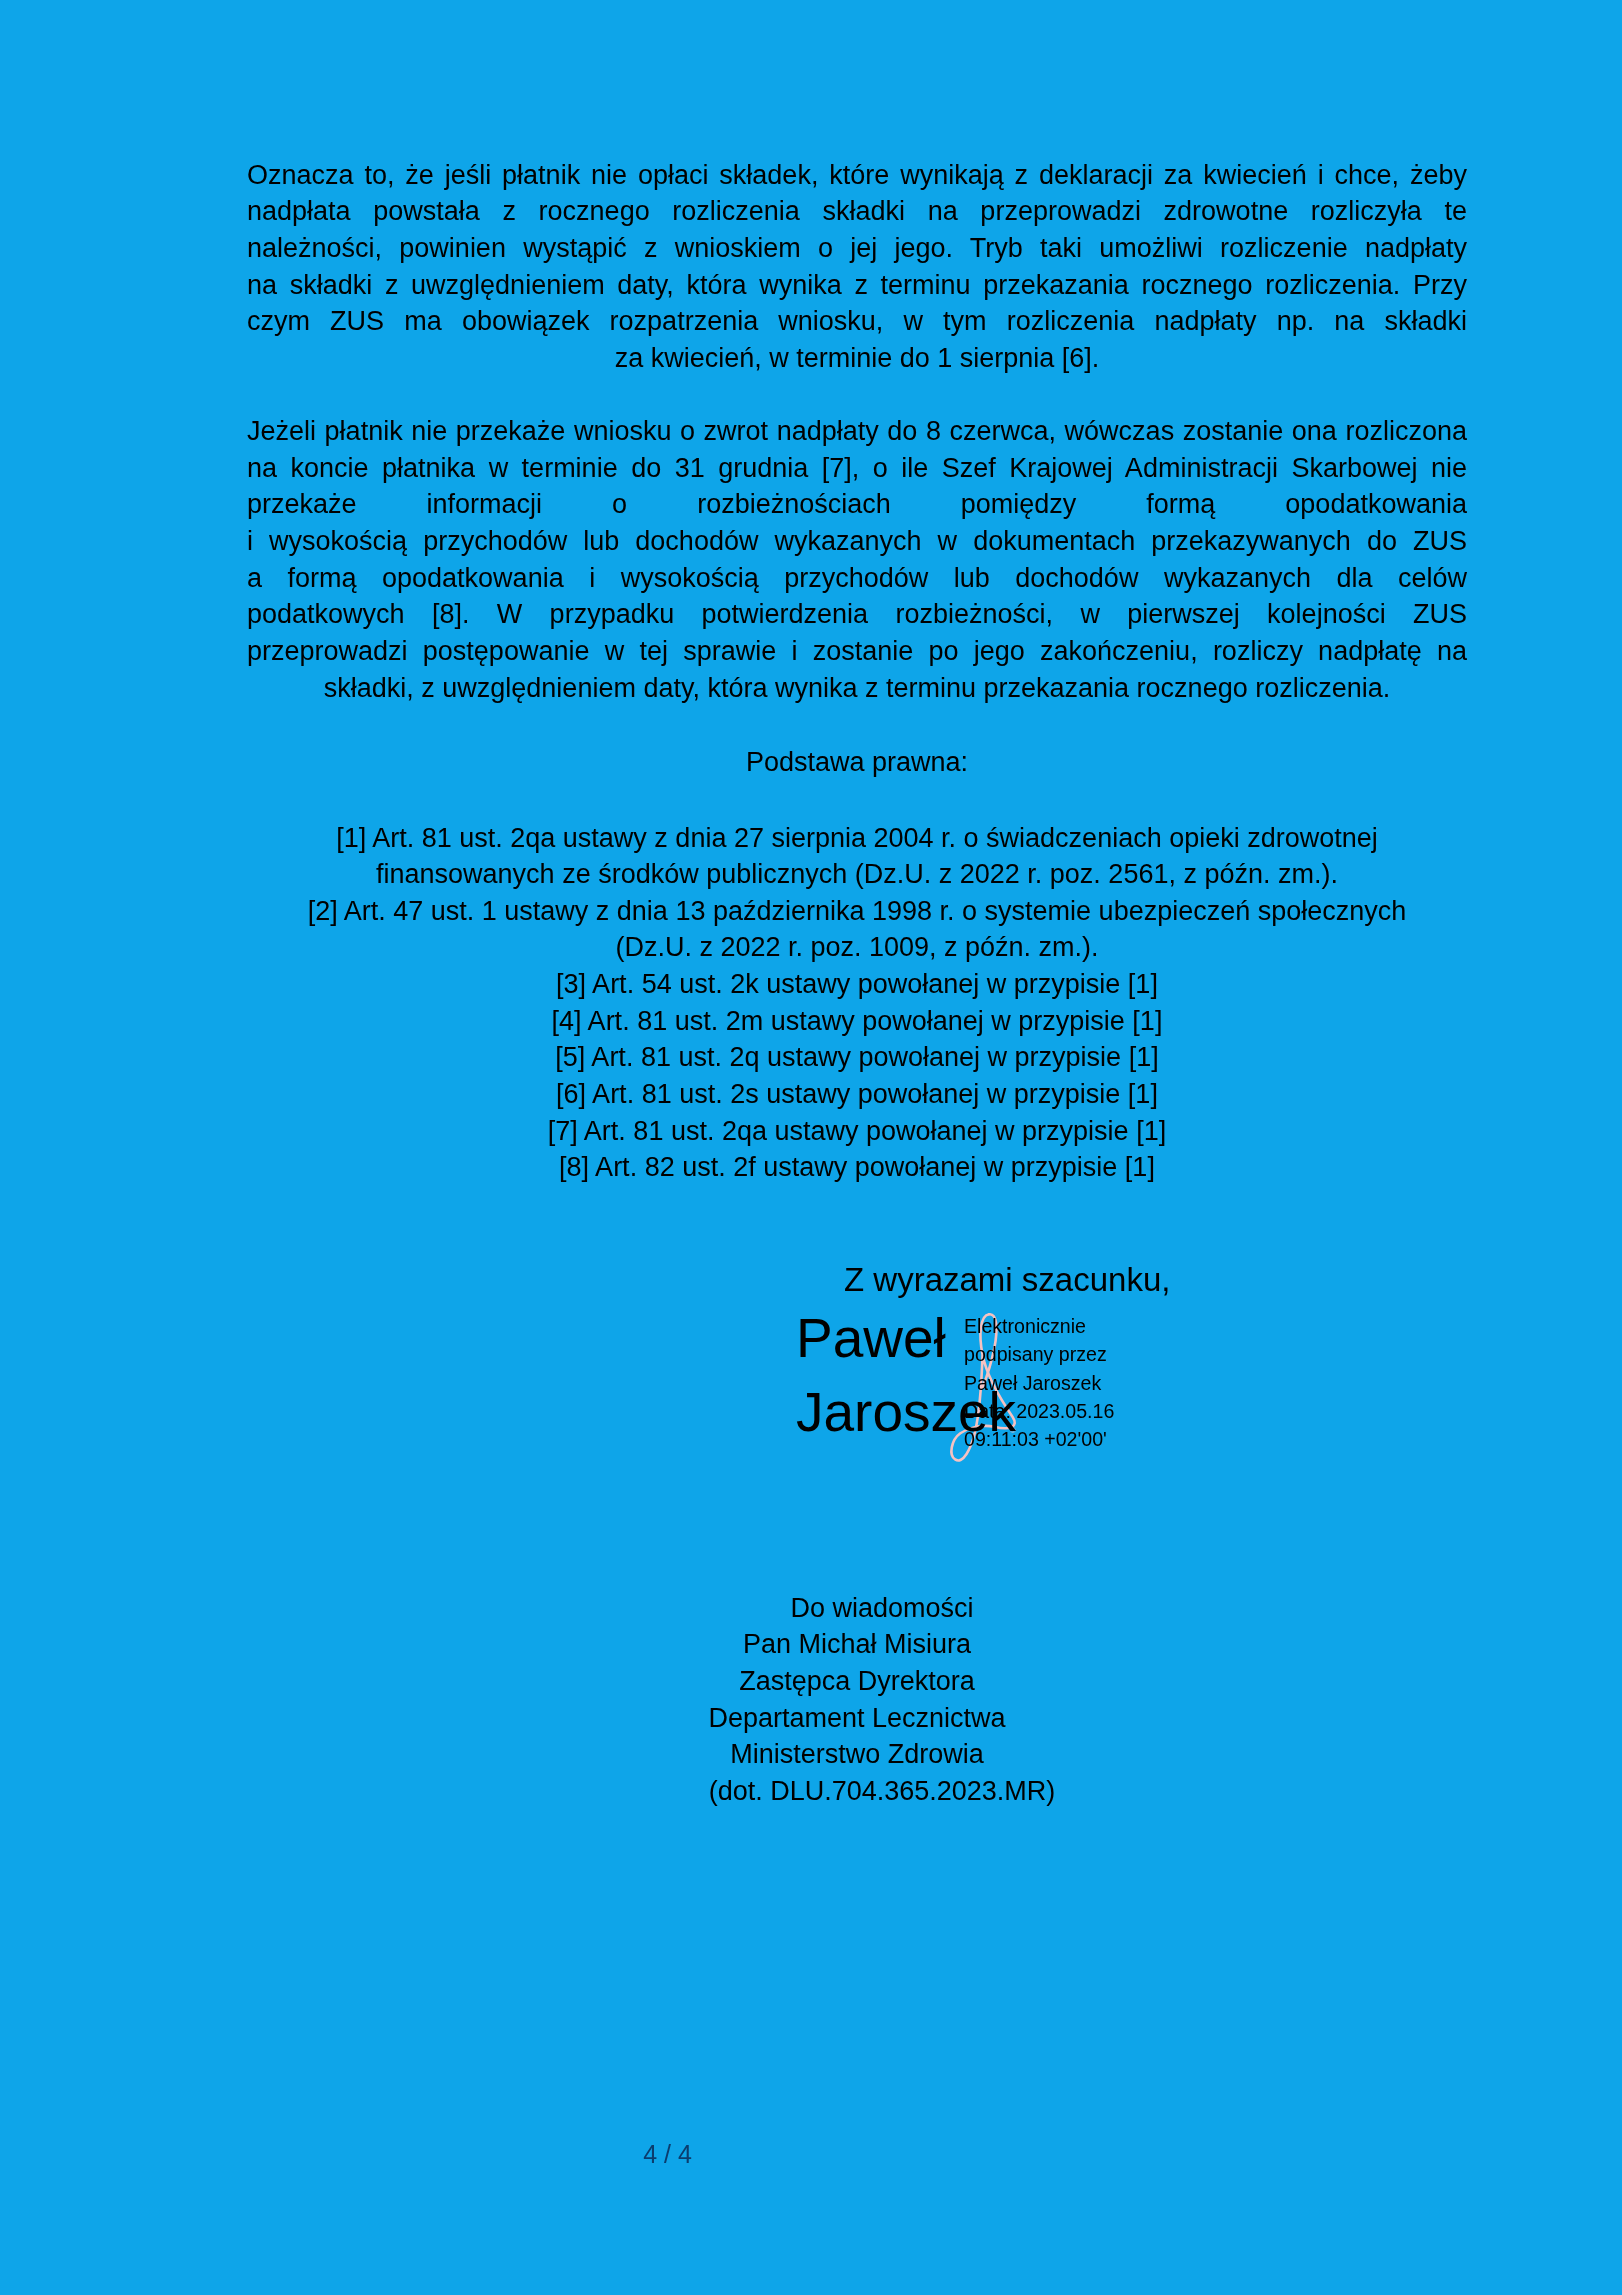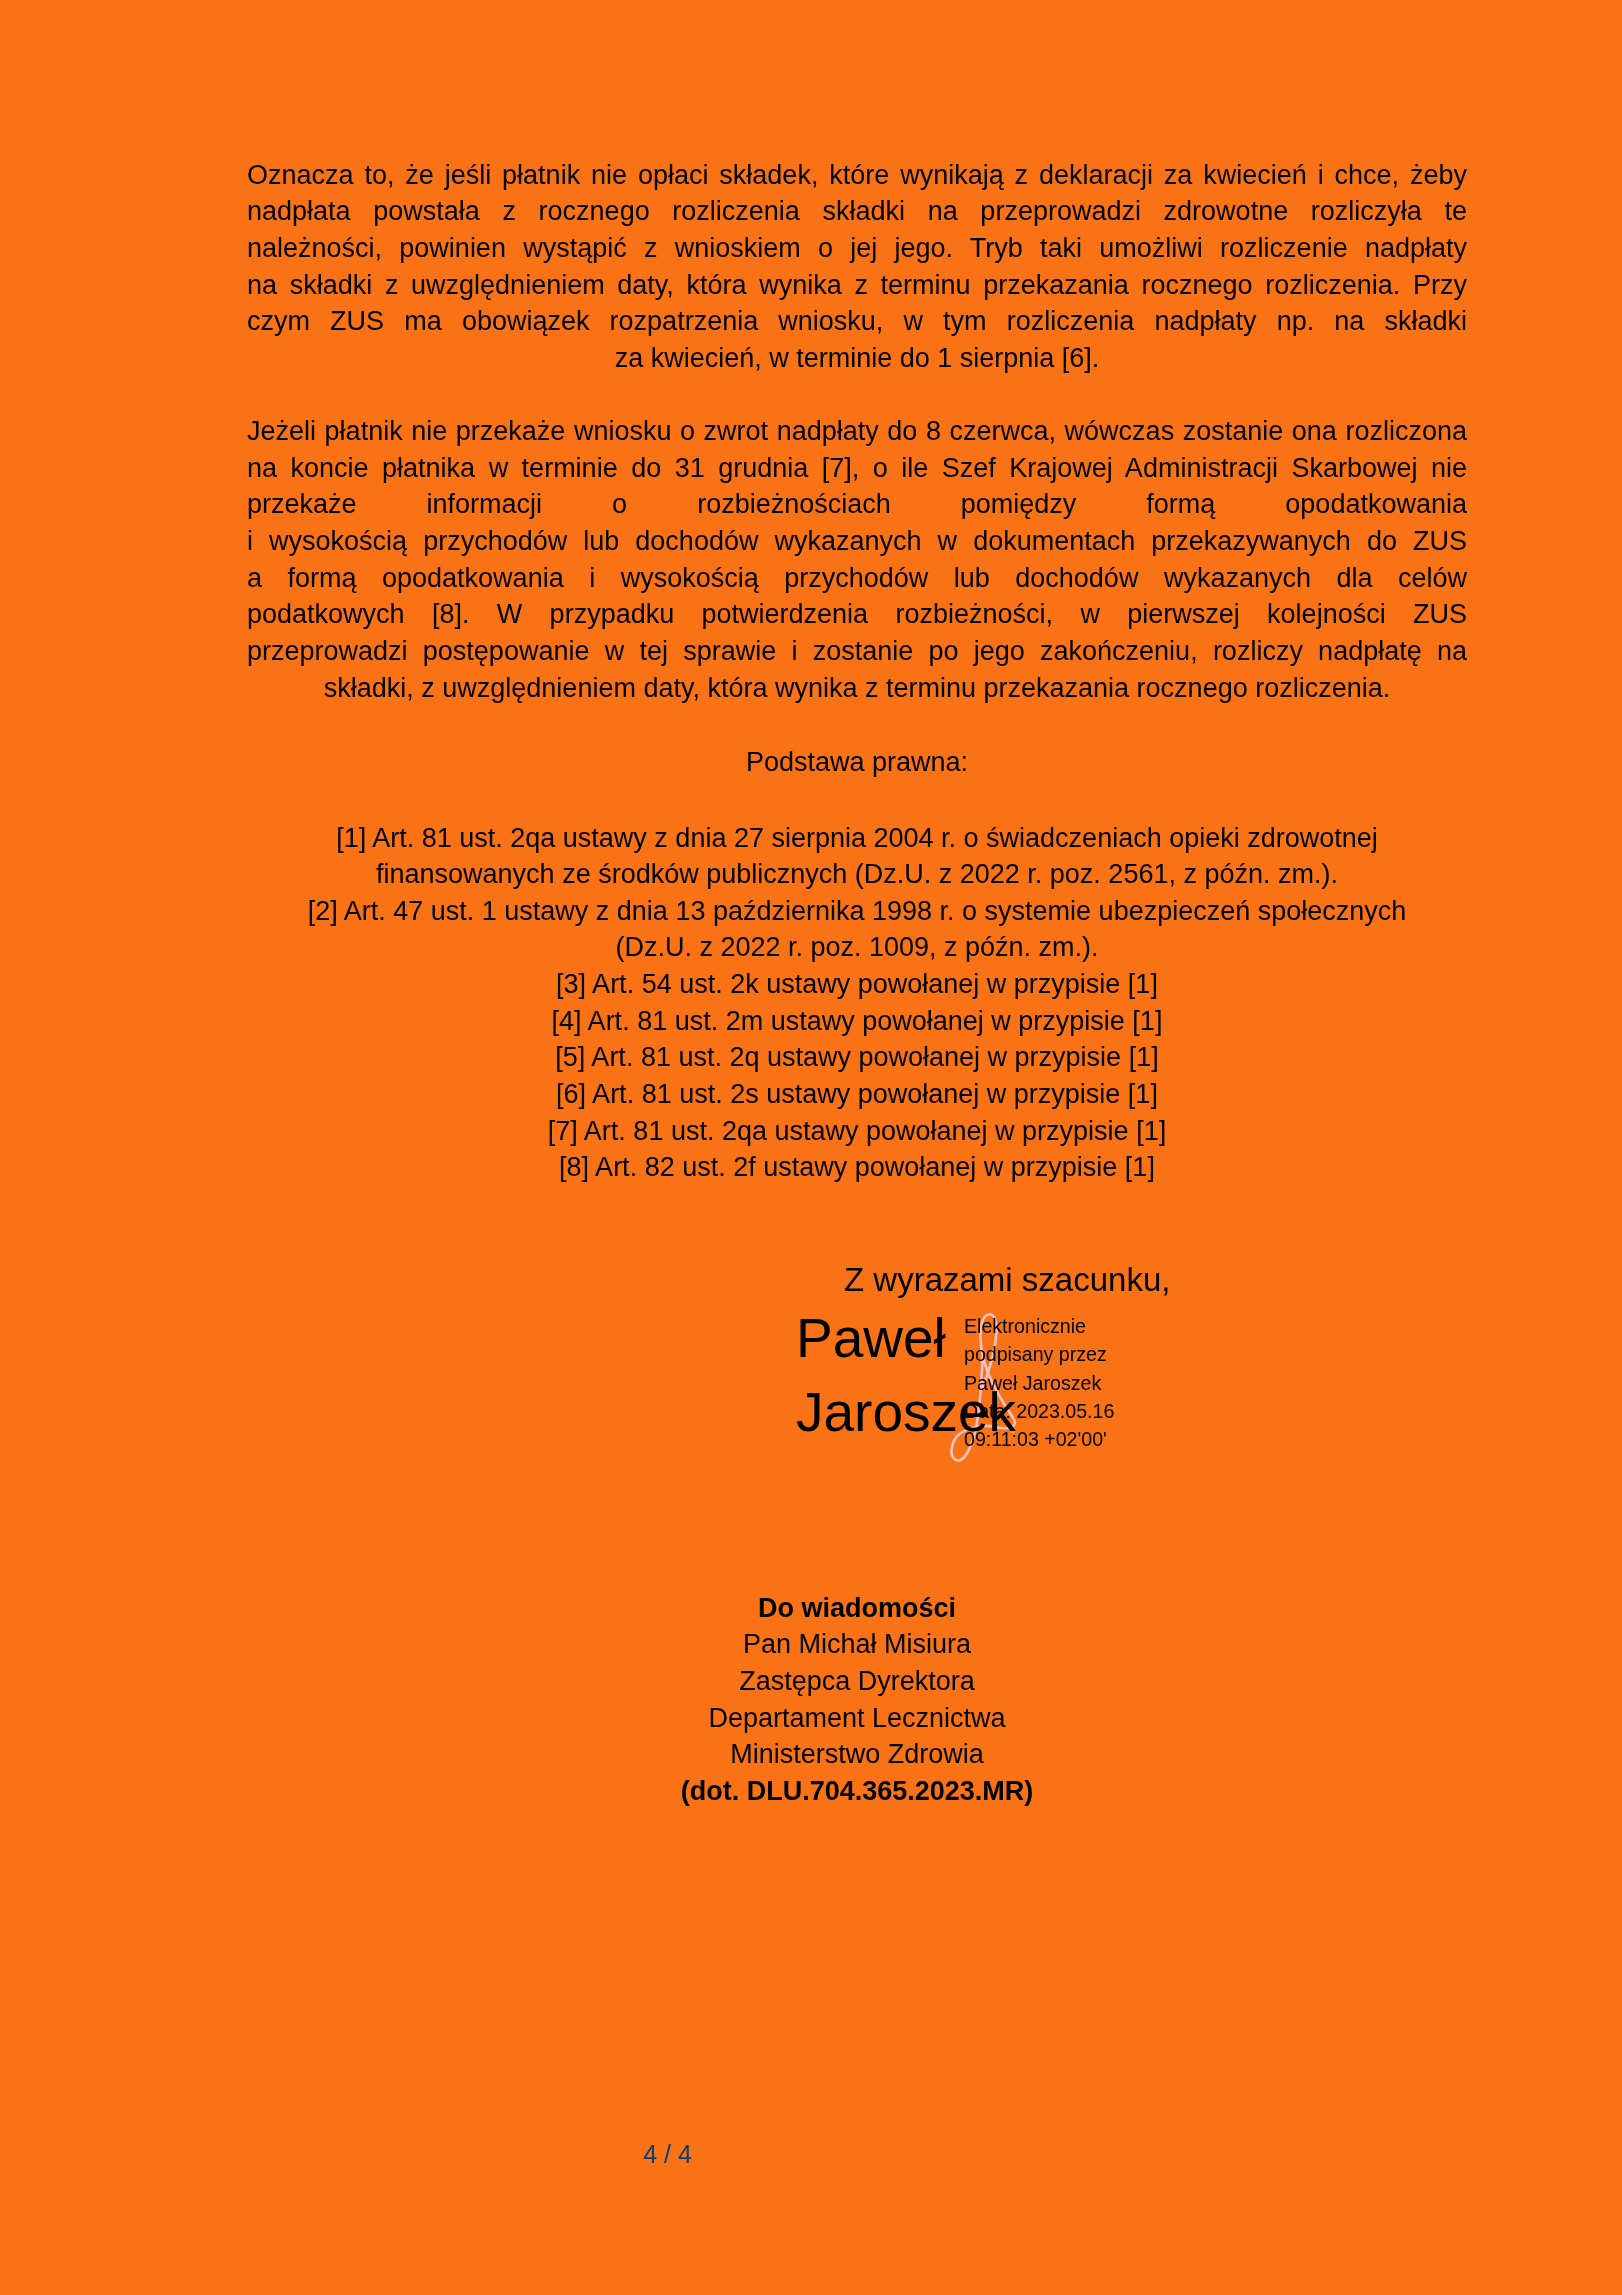--- a/index.html
+++ b/index.html
@@ -1,22 +1,22 @@
 <!DOCTYPE html>
 <html style="font-size:10.5px"><head>
 <meta charset="utf-8">
 <style>
   html, body { margin: 0; padding: 0; background: #ffffff; }
   body { width: 1623px; height: 2295px; position: relative; overflow: hidden; }
-  .page { position: absolute; left: 0; top: 0; width: 1623px; height: 2295px; background: #f97316; color: #000;
+  .page { position: absolute; left: 0; top: 0; width: 1623px; height: 2295px; background: #0ea5e9; color: #000;
           font-family: "Liberation Sans", "DejaVu Sans", sans-serif; }
   .line { position: absolute; left: 247px; width: 1220px; font-size: 27px; line-height: 31px; white-space: nowrap; }
   .just { text-align: justify; text-align-last: justify; white-space: normal; }
   .left { text-align: center; }
-  .bold { font-weight: bold; }
+  .bold { font-weight: normal; margin-left: 25px; }
   .sig-greeting { position: absolute; left: 844px; font-size: 33px; line-height: 31px; white-space: nowrap; }
   .sig-name { position: absolute; left: 796px; font-size: 55px; line-height: 63px; white-space: nowrap; }
   .sig-info { position: absolute; left: 964px; font-size: 19.6px; line-height: 23.6px; white-space: nowrap; }
   .acro { position: absolute; left: 942px; top: 1309px; width: 85px; height: 157px; }
   .pagenum { position: absolute; left: 0; width: 1335px; text-align: center; top: 2140px; font-size: 25px;
              line-height: 29px; color: #0b3d6e; }
 </style>
 </head>
 <body>
 

